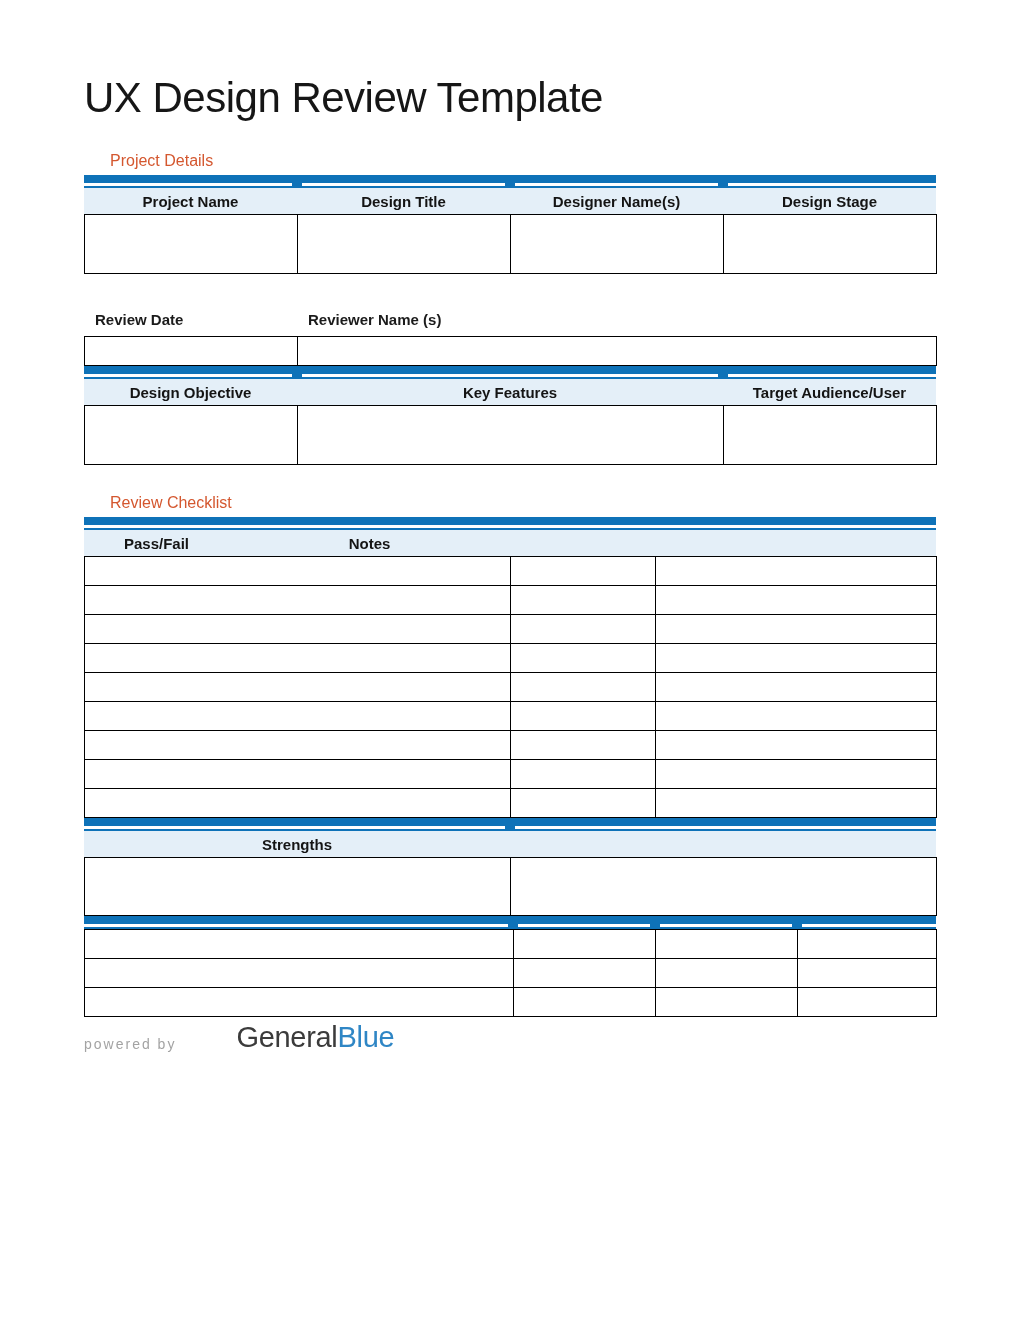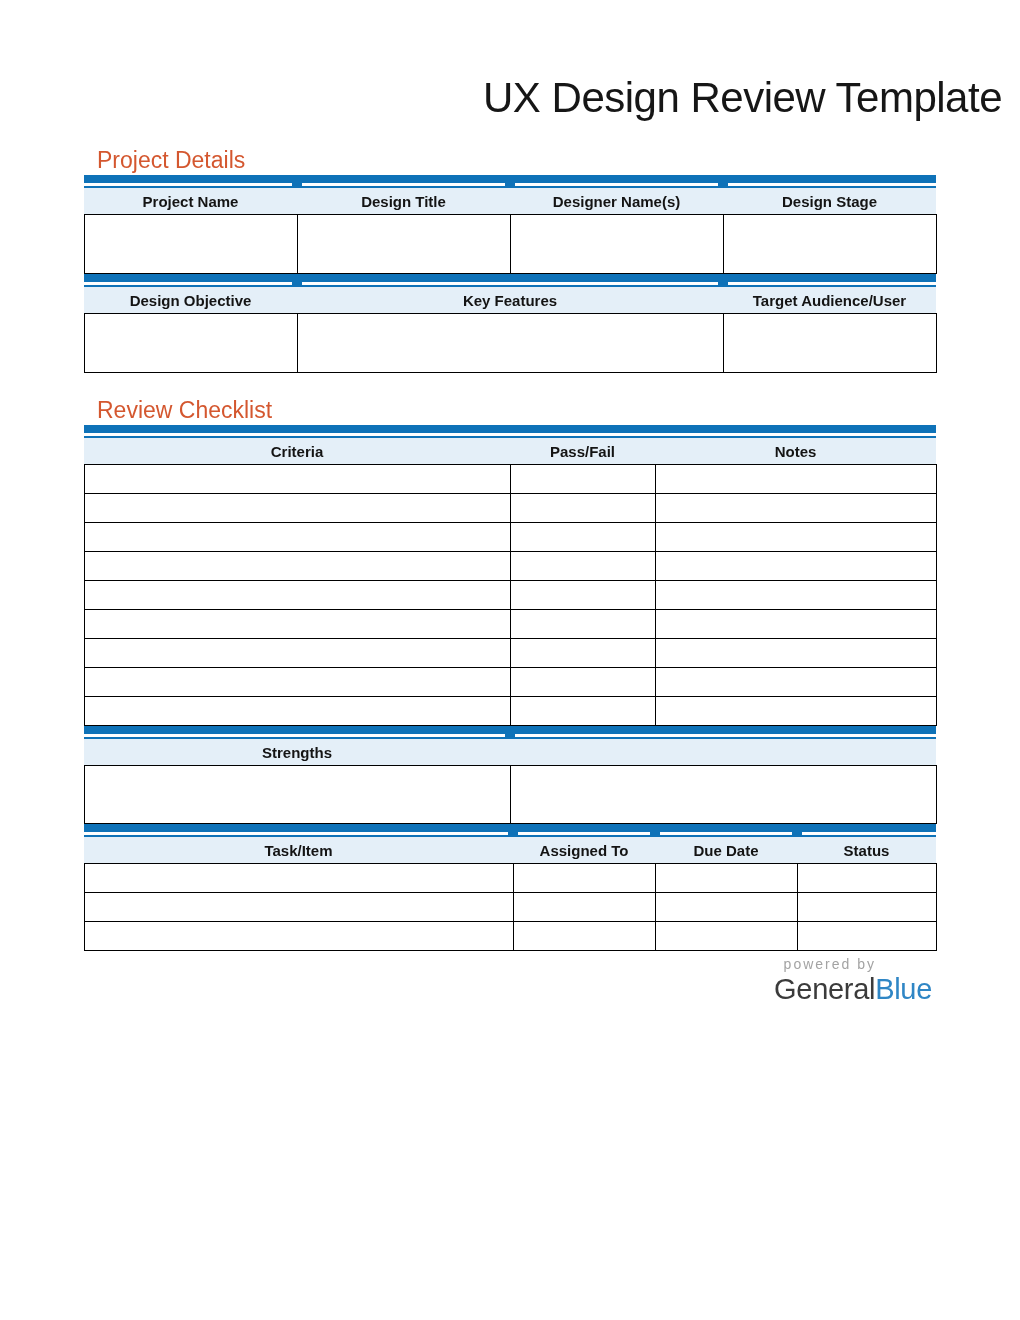--- a/index.html
+++ b/index.html
@@ -7,34 +7,34 @@
   body {
     width: 1020px; height: 1320px;
     background: #ffffff;
     font-family: "Liberation Sans", sans-serif;
     color: #1b1b1b;
     overflow: hidden;
   }
   .title {
     margin: 74px 0 0 84px;
     width: 918px;
-    text-align: right;
+    text-align: left;
     font-size: 42px;
     line-height: 1.12;
     font-weight: 400;
     letter-spacing: -0.5px;
     color: #161616;
   }
   .content { margin-left: 84px; width: 852px; }
   .sec-h {
-    font-size: 23px;
+    font-size: 16px;
     line-height: 19px;
     font-weight: 400;
     color: #d4572f;
-    margin: 0 0 5px 13px;
+    margin: 0 0 5px 26px;
   }
   .mt-s1 { margin-top: 30px; }
   .mt-s2 { margin-top: 29px; }
   .mt-s3 { margin-top: 28px; }
   .mt-s4 { margin-top: 30px; }
   .mt-s5 { margin-top: 31px; }
   .bar-thick { height: 8px; background: #0e72b8; }
   .bar-gap { height: 3px; background: #ffffff; position: relative; }
   .tick {
     position: absolute; top: 0;
@@ -64,21 +64,21 @@
     display: flex;
     font-weight: 700;
     font-size: 15px;
     margin: 37px 0 8px 0;
   }
   .ri-labels > div { padding-left: 11px; }
   .footer {
     width: 852px;
     margin: 4px 0 0 84px;
     display: flex;
-    flex-direction: column;
+    flex-direction: row;
     align-items: flex-end;
   }
   .powered {
     font-size: 14px;
     letter-spacing: 2px;
     color: #a3a3a3;
     margin-right: 60px;
     line-height: 18px;
   }
   .brand {
@@ -123,20 +123,34 @@
           <tr class="h59">
         <td class="w213"></td>
         <td class="w213"></td>
         <td class="w213"></td>
         <td class="w213"></td>
       </tr>
     </tbody>
       </table>
   </section>
 
+  <section>
+    <div class="ri-labels">
+      <div class="w213">Review Date</div>
+      <div class="w639">Reviewer Name (s)</div>
+    </div>
+    <table class="tbl">
+      <tbody>
+          <tr class="h29">
+        <td class="w213"></td>
+        <td class="w639"></td>
+      </tr>
+    </tbody>
+      </table>
+  </section>
 
   <section>
     <div>
       <div class="bar-thick"></div>
       <div class="bar-gap">
         <span class="tick" style="left:213px"></span>
         <span class="tick" style="left:639px"></span>
       </div>
       <div class="bar-thin"></div>
     </div>
@@ -157,21 +171,20 @@
   </section>
 
   <section>
     <h2 class="sec-h mt-s3">Review Checklist</h2>
     <div>
       <div class="bar-thick"></div>
       <div class="bar-gap"></div>
       <div class="bar-thin"></div>
     </div>
     <div class="hdr-row">
-      <div class="hdr-cell w426">Criteria</div>
       <div class="hdr-cell w145">Pass/Fail</div>
       <div class="hdr-cell w281">Notes</div>
     </div>
     <table class="tbl">
       <tbody>
           <tr class="h29">
         <td class="w426"></td>
         <td class="w145"></td>
         <td class="w281"></td>
       </tr>
@@ -242,26 +255,20 @@
 
   <section>
     <div>
       <div class="bar-thick"></div>
       <div class="bar-gap">
         <span class="tick" style="left:429px"></span>
         <span class="tick" style="left:571px"></span>
         <span class="tick" style="left:713px"></span>
       </div>
       <div class="bar-thin"></div>
-    </div>
-    <div class="hdr-row">
-      <div class="hdr-cell w429">Task/Item</div>
-      <div class="hdr-cell w142">Assigned To</div>
-      <div class="hdr-cell w142">Due Date</div>
-      <div class="hdr-cell w139">Status</div>
     </div>
     <table class="tbl">
       <tbody>
           <tr class="h29">
         <td class="w429"></td>
         <td class="w142"></td>
         <td class="w142"></td>
         <td class="w139"></td>
       </tr>
       <tr class="h29">

